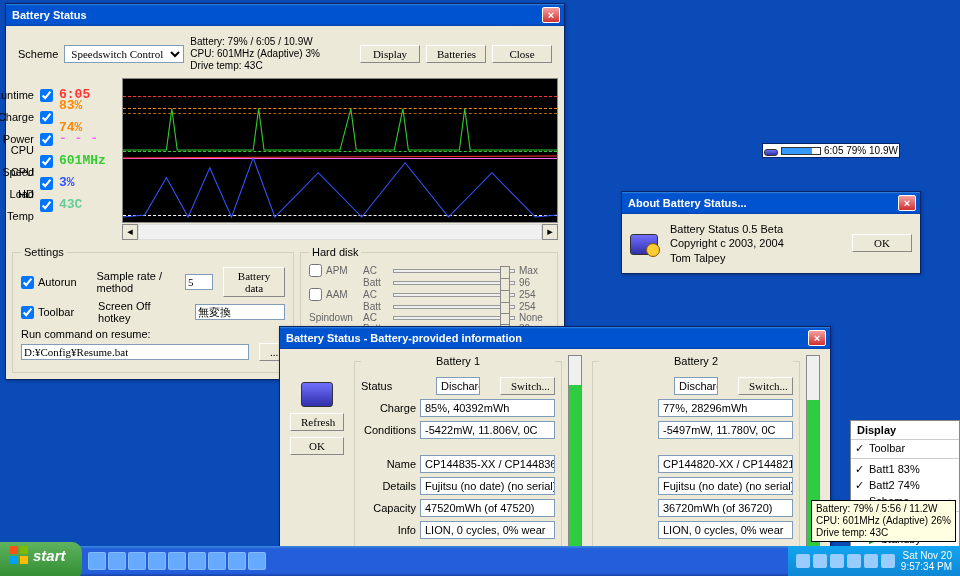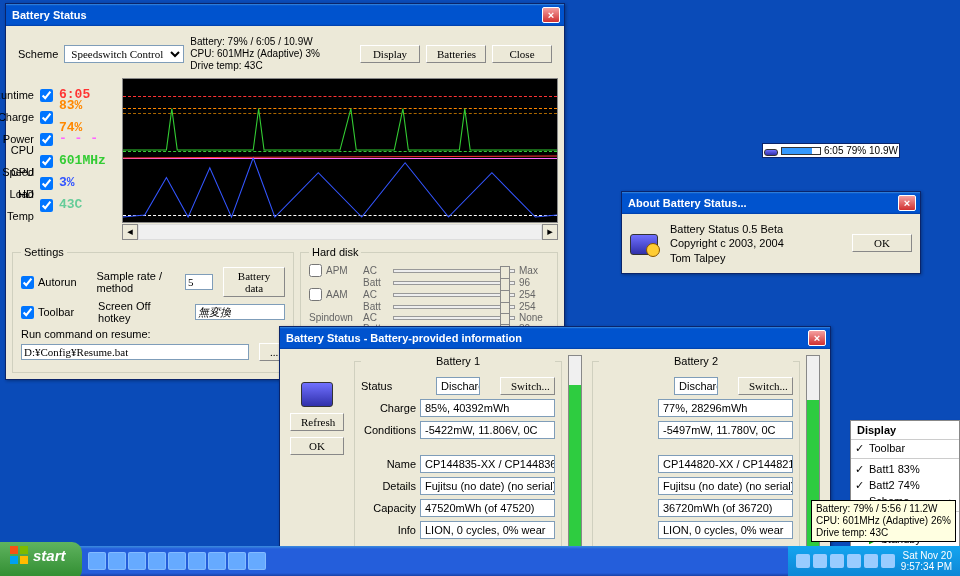--- a/index.html
+++ b/index.html
@@ -167,21 +167,21 @@
           <span style="margin-left:10px">Sample rate / method</span>
           <input type="text" style="width: 28px;" value="5">
           <button class="btn">Battery data</button>
         </div>
         <div class="srow">
           <label>
               <input type="checkbox" checked="" style="">
               <span>Toolbar</span>
             </label>
           <span style="margin-left:14px">Screen Off hotkey</span>
-          <input type="text" style="width: 90px; font-style: italic;" value="無変換">
+          <input type="text" style="width: 90px;" value="無変換">
         </div>
         <div style="margin-top:4px">Run command on resume:</div>
         <div class="srow">
           <input type="text" style="flex: 1 1 0%;" value="D:¥Config¥Resume.bat">
           <button class="btn" style="width:26px">...</button>
         </div>
       </fieldset>
       <fieldset class="harddisk">
         <legend>Hard disk</legend>
         <div class="hdrow">

